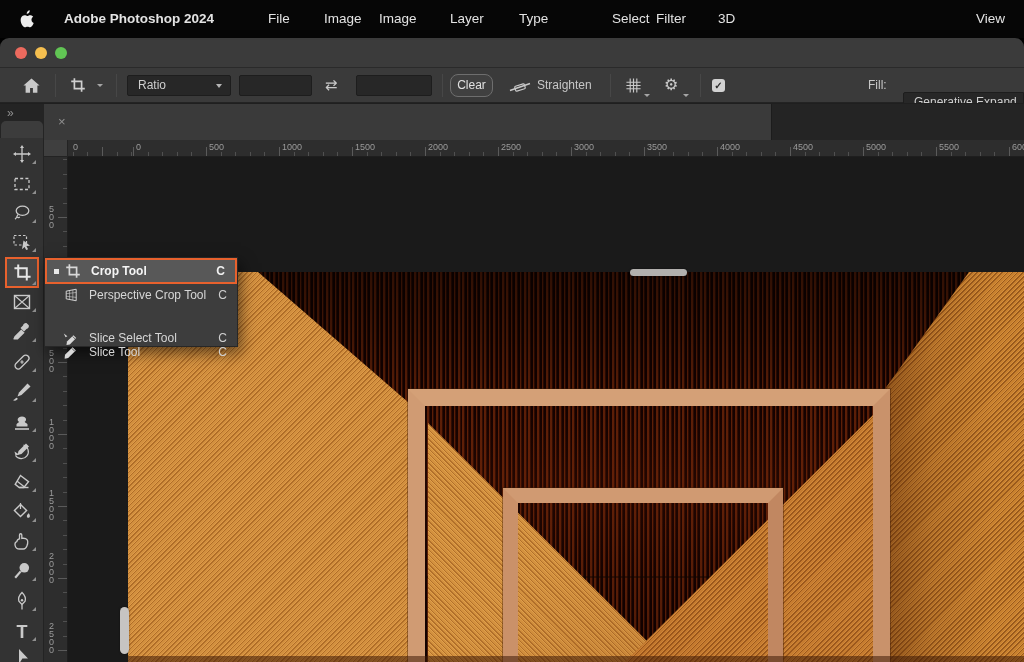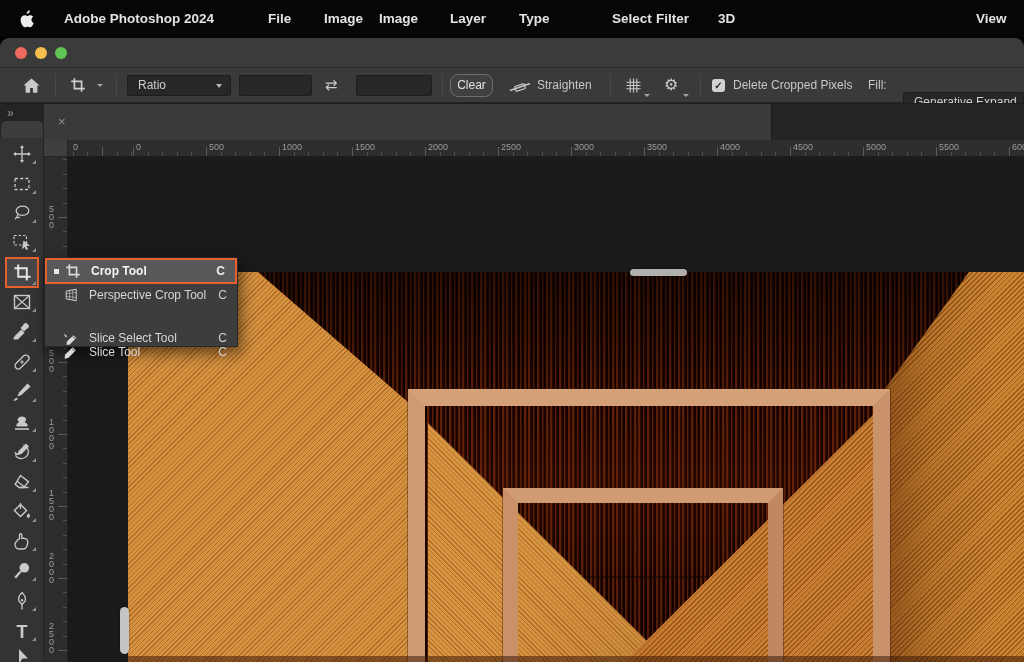--- a/index.html
+++ b/index.html
@@ -2,21 +2,21 @@
 <html><head>
 <meta charset="utf-8">
 <style>
   html,body{margin:0;padding:0;background:#000;}
   .stage{position:relative;width:1024px;height:662px;overflow:hidden;background:#000;
          font-family:"Liberation Sans",sans-serif;-webkit-font-smoothing:antialiased;}
   .stage *{box-sizing:border-box;}
 
   
   .menubar{position:absolute;left:0;top:0;width:1024px;height:38px;background:#060606;}
-  .mb-item{position:absolute;top:0;height:38px;line-height:38px;color:#e3e3e3;font-size:13.5px;white-space:nowrap;font-weight:bold;}
+  .mb-item{position:absolute;top:0;height:38px;line-height:38px;color:#e3e3e3;font-size:13.5px;white-space:nowrap;}
   .mb-item.bold{font-weight:700;}
   .apple{position:absolute;left:20px;top:10px;width:14px;height:18px;}
 
   
   .titlebar{position:absolute;left:0;top:38px;width:1024px;height:30px;background:#3b3b3b;
             border-radius:9px 9px 0 0;border-bottom:1px solid #2a2a2a;}
   .tl{position:absolute;top:47px;width:12px;height:12px;border-radius:50%;}
   .tl.red{left:15px;background:#ec6a5e;}
   .tl.yellow{left:35px;background:#f5bf4f;}
   .tl.green{left:55px;background:#61c554;}
@@ -191,21 +191,20 @@
       <svg viewBox="0 0 18 18" width="17" height="17">
           <path d="M1.5 5.5h15M1.5 9h15M1.5 12.5h15M5.5 1.5v15M9 1.5v15M12.5 1.5v15" stroke="#c9c9c9" stroke-width="1.2" fill="none"></path>
         </svg>
     </span>
     <span class="minichev" style="left:644px;top:26px;"></span>
     <span class="ob-icon" style="left:664px;top:7px;font-size:16px;">⚙</span>
     <span class="minichev" style="left:683px;top:26px;"></span>
     <div class="ob-sep" style="left:700px;"></div>
 
     <div class="checkbox">✓</div>
-    <span class="ob-label" style="left:733px;">Delete Cropped Pixels</span>
     <span class="ob-label" style="left:868px;">Fill:</span>
     <div class="well sel" style="left:903px;width:121px;border-radius:2px 0 0 2px;margin-top:17px;">
       <span class="wtxt">Generative Expand</span>
     </div>
   </div>
 
   <div class="tabbar">
     <span class="collapse">»</span>
     <div class="tb-head"></div>
     <div class="doctab">

